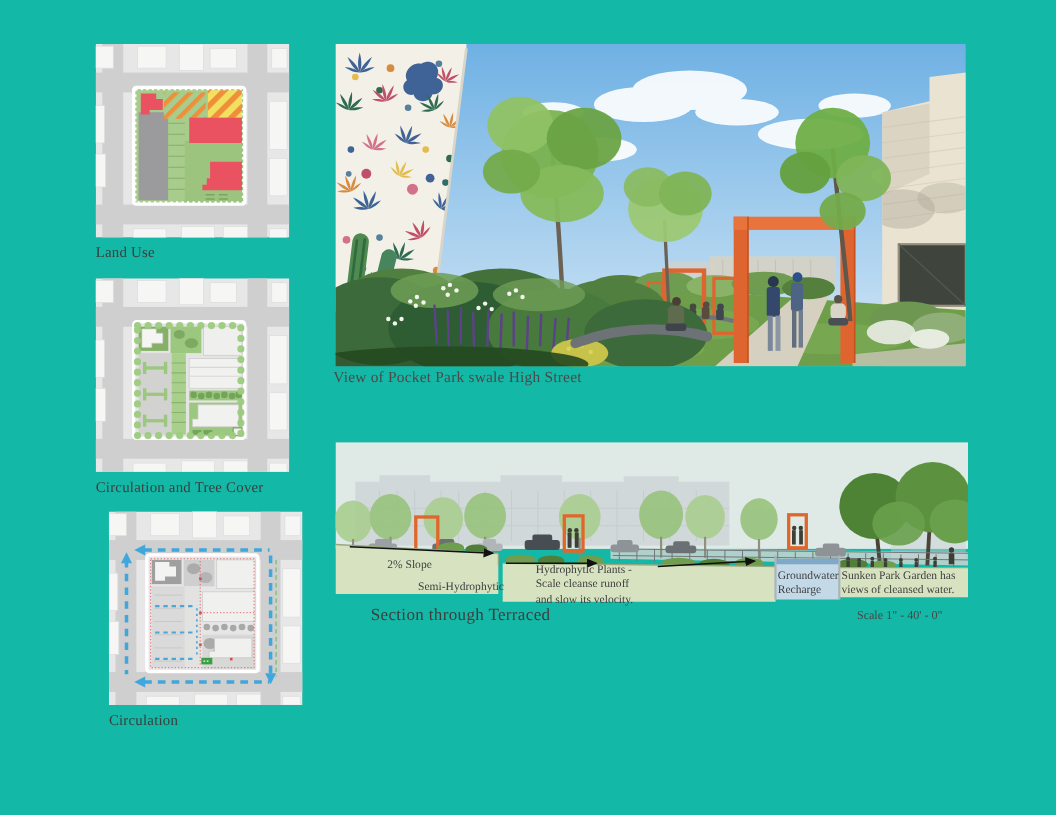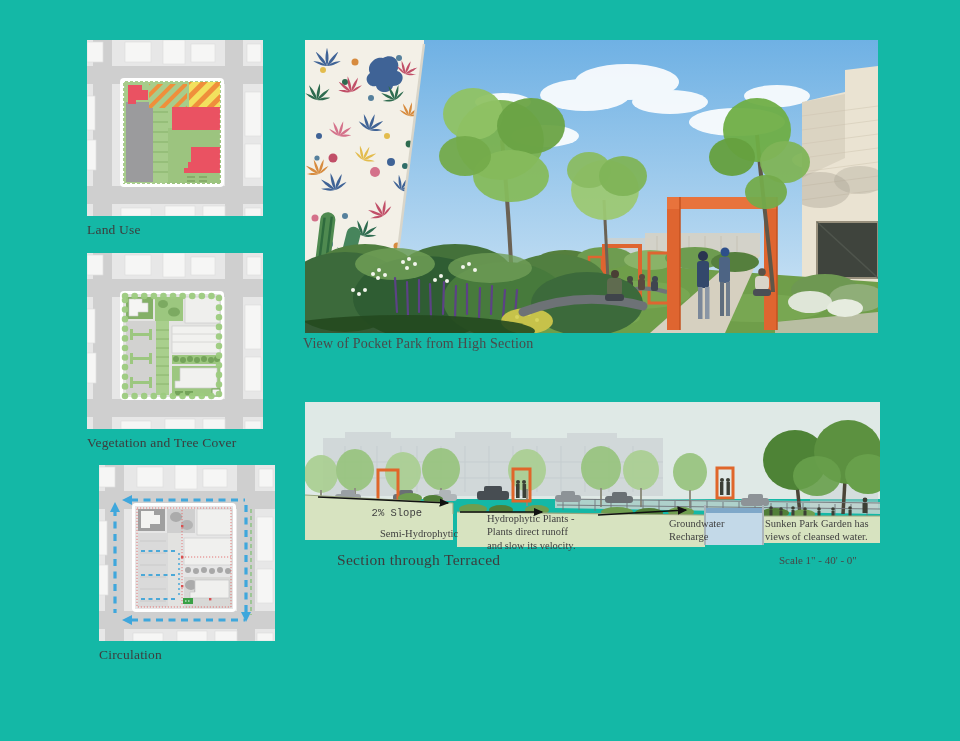--- a/index.html
+++ b/index.html
@@ -3,21 +3,21 @@
 <meta charset="utf-8">
 <style>
   html,body{margin:0;padding:0;background:#ffffff;}
   .board{position:relative;width:960px;height:741px;background:#14b8a6;overflow:hidden;
          font-family:"Liberation Serif", serif;color:#404040;}
   .abs{position:absolute;}
   .map-label{font-size:13.5px;color:#3d3d3d;letter-spacing:.2px;}
   .fig-caption{font-size:14px;color:#4a4a4a;letter-spacing:.2px;}
   .section-caption{font-size:15.5px;color:#3d3d3d;letter-spacing:.3px;text-align:right;}
   .anno{font-size:10.5px;line-height:1.28;color:#3f3f3f;}
-  .anno-center{text-align:right;font-family:Liberation Mono, monospace;}
+  .anno-center{text-align:left;}
   .scale-note{font-size:11px;color:#474747;}
   svg{display:block;}
 </style>
 </head>
 <body>
 
 <div class="board">
 
   <svg width="0" height="0" style="position:absolute" aria-hidden="true">
     <defs>
@@ -146,21 +146,21 @@
         <line x1="69" y1="77" x2="82" y2="77"></line>
           <line x1="69" y1="86" x2="82" y2="86"></line>
           <line x1="69" y1="95" x2="82" y2="95"></line>
         <line x1="69" y1="104" x2="82" y2="104"></line>
           <line x1="69" y1="113" x2="82" y2="113"></line>
           <line x1="69" y1="122" x2="82" y2="122"></line>
         <line x1="69" y1="131" x2="82" y2="131"></line>
       </g>
       <rect x="38" y="43" width="94" height="100" fill="none" stroke="#9ccb7e" stroke-width="6.5" stroke-dasharray="0.1,9.5" stroke-linecap="round" opacity=".95"></rect>
     </svg>
-    <div class="map-label" style="margin-top:6px;">Vegetation and Tree Cover</div>
+    <div class="map-label" style="margin-top:6px;">Circulation and Tree Cover</div>
   </div>
 
   <div class="abs" style="left:87px;top:465px;padding-left:12px;">
     <svg width="176" height="176" viewBox="0 0 176 176">
       <use href="#mapbase"></use>
       <rect x="33" y="38" width="104" height="109" rx="4" fill="#ffffff"></rect>
       <rect x="36" y="41" width="98" height="103" fill="#e6e6e6"></rect>
       <rect x="39" y="44" width="27" height="22" fill="#9f9f9f"></rect>
       <path d="M42,46 h13 v4 h6 v9 h-10 v4 h-9 z" fill="#f3f3f1"></path>
       <rect x="68" y="44" width="28" height="24" fill="#cfcfcf"></rect>
@@ -500,21 +500,21 @@
         <path d="M218,272 Q276,250 338,266" stroke="#6d7276" stroke-width="9" fill="none" stroke-linecap="round"></path>
         <g>
           <circle cx="310" cy="234" r="4" fill="#4a3f35"></circle>
           <rect x="302" y="238" width="15" height="18" rx="4" fill="#5f6b4f"></rect>
           <rect x="300" y="254" width="19" height="7" rx="3" fill="#3f444b"></rect>
         </g>
       </g>
     </svg>
   </div>
 
-  <div class="abs fig-caption" style="left:303px;top:336px;">View of Pocket Park from High Section</div>
+  <div class="abs fig-caption" style="left:303px;top:336px;">View of Pocket Park swale High Street</div>
 
   <div class="abs" style="left:305px;top:402px;">
     <svg width="575" height="160" viewBox="0 0 575 160">
       <defs>
         <marker id="arrow" markerWidth="8" markerHeight="8" refX="6" refY="3" orient="auto">
           <path d="M0,0 L7,3 L0,6 z" fill="#111111"></path>
         </marker>
       </defs>
 
       <rect x="0" y="0" width="575" height="97" fill="#dfe9e6"></rect>
@@ -701,20 +701,20 @@
       <g stroke="#111111" stroke-width="1.4" fill="none">
         <line x1="13" y1="95" x2="143" y2="101" marker-end="url(#arrow)"></line>
         <line x1="155" y1="110" x2="237" y2="110" marker-end="url(#arrow)"></line>
         <line x1="293" y1="113" x2="381" y2="108" marker-end="url(#arrow)"></line>
       </g>
     </svg>
   </div>
 
   <div class="abs anno anno-center" style="left:352px;top:507px;width:70px;">2% Slope</div>
   <div class="abs anno" style="left:347px;top:527px;margin-left:33px;">Semi-Hydrophytic</div>
-  <div class="abs anno" style="left:487px;top:512px;width:98px;">Hydrophytic Plants - Plants direct runoff and slow its velocity.</div>
-  <div class="abs anno" style="left:669px;top:517px;width:60px;font-family:Liberation Serif, serif;">Groundwater Recharge</div>
+  <div class="abs anno" style="left:487px;top:512px;width:98px;">Hydrophytic Plants - Scale cleanse runoff and slow its velocity.</div>
+  <div class="abs anno" style="left:707px;top:517px;width:60px;font-family:Liberation Serif, serif;">Groundwater Recharge</div>
   <div class="abs anno" style="left:765px;top:517px;width:108px;">Sunken Park Garden has views of cleansed water.</div>
 
   <div class="abs section-caption" style="left:337px;top:551px;">Section through Terraced</div>
   <div class="abs scale-note" style="left:779px;top:554px;">Scale 1" - 40' - 0"</div>
 
 </div>
 
 </body></html>

